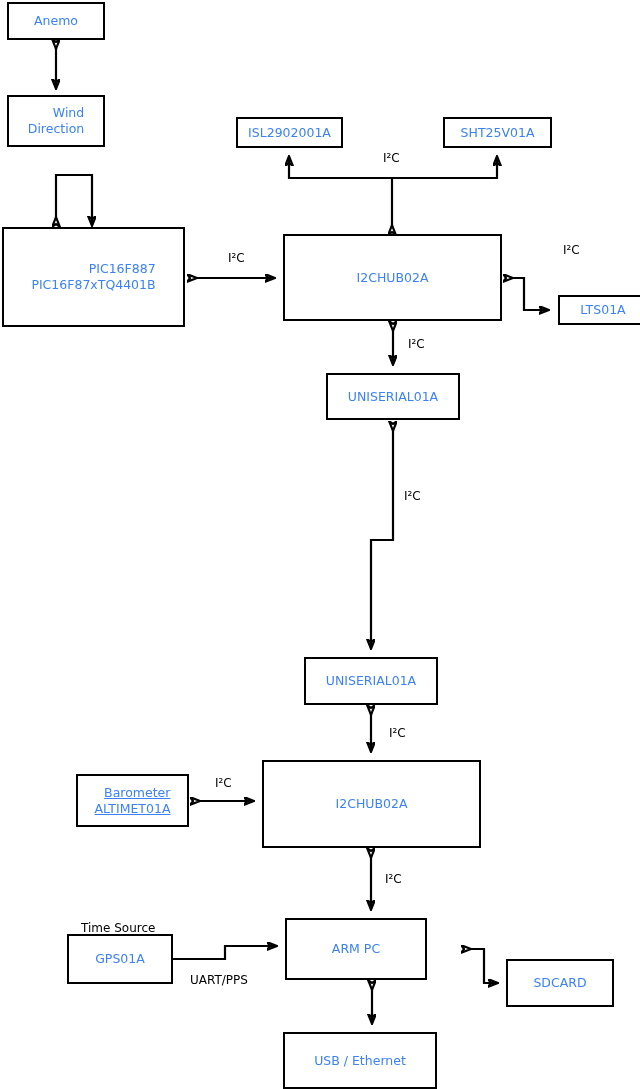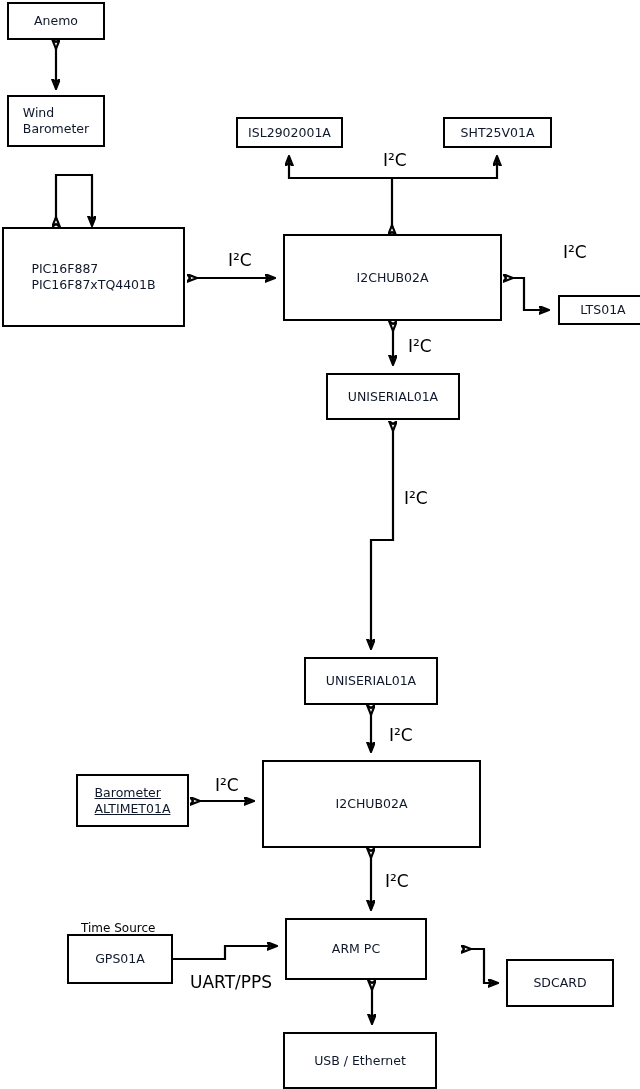--- a/index.html
+++ b/index.html
@@ -17,34 +17,34 @@
     font-family: "DejaVu Sans", "Liberation Sans", sans-serif;
   }
   .node {
     position: absolute;
     box-sizing: border-box;
     border: 2px solid #000000;
     background: #ffffff;
     display: flex;
     align-items: center;
     justify-content: center;
-    text-align: left;
-    color: #0f172a;
+    text-align: right;
+    color: #3b82f6;
     font-size: 12.5px;
     line-height: 1.25;
     z-index: 3;
   }
   .node .nlabel {
     white-space: pre-line;
     padding: 0 4px;
   }
   .edge-label {
     position: absolute;
     color: #000000;
-    font-size: 17px;
+    font-size: 12px;
     line-height: 1;
     white-space: nowrap;
     z-index: 4;
   }
   .free-label {
     position: absolute;
     color: #000000;
     font-size: 12px;
     line-height: 1;
     white-space: nowrap;
@@ -104,21 +104,21 @@
 
     <line x1="372" y1="989" x2="372" y2="1023" marker-start="url(#arrow)" marker-end="url(#arrow)"></line>
   </svg>
 
   <div id="nodes-layer">
       <div class="node" style="left: 7px; top: 2px; width: 98px; height: 38px;">
         <span class="nlabel">Anemo</span>
       </div>
       <div class="node" style="left: 7px; top: 95px; width: 98px; height: 52px;">
         <span class="nlabel">Wind
-Barometer</span>
+Direction</span>
       </div>
       <div class="node" style="left: 2px; top: 227px; width: 183px; height: 100px;">
         <span class="nlabel">PIC16F887
 PIC16F87xTQ4401B</span>
       </div>
       <div class="node" style="left: 236px; top: 117px; width: 107px; height: 31px;">
         <span class="nlabel">ISL2902001A</span>
       </div>
       <div class="node" style="left: 443px; top: 117px; width: 109px; height: 31px;">
         <span class="nlabel">SHT25V01A</span>

